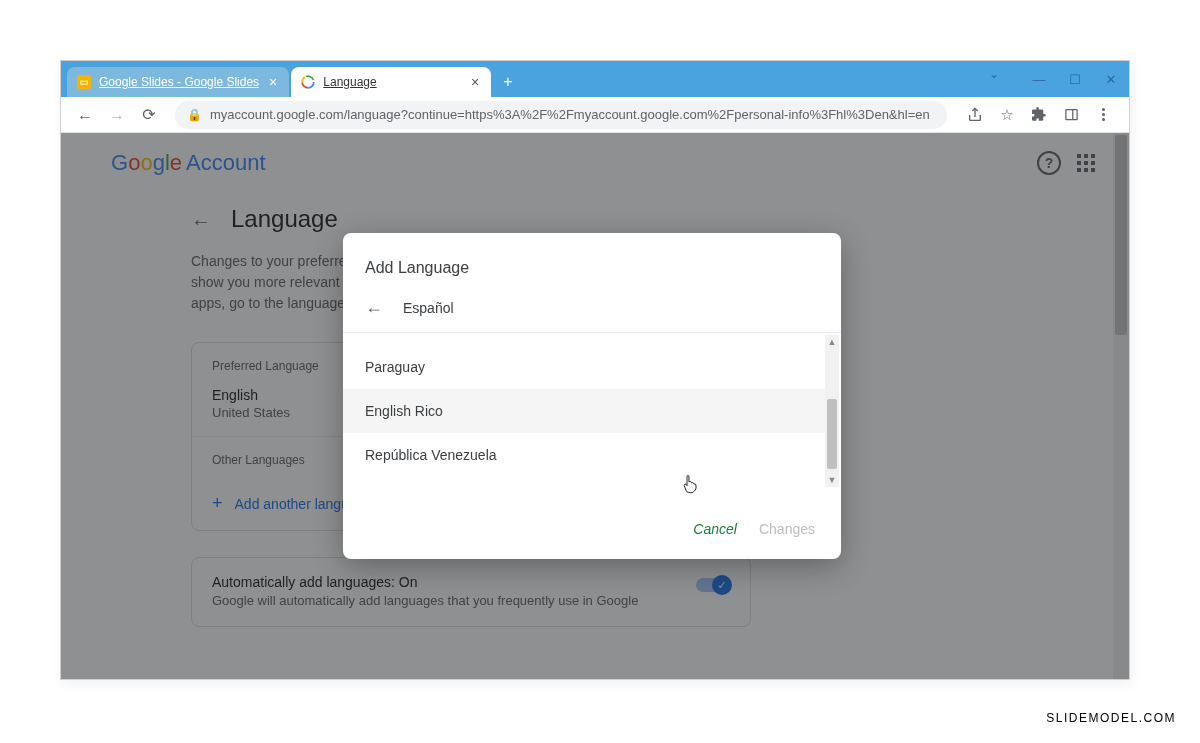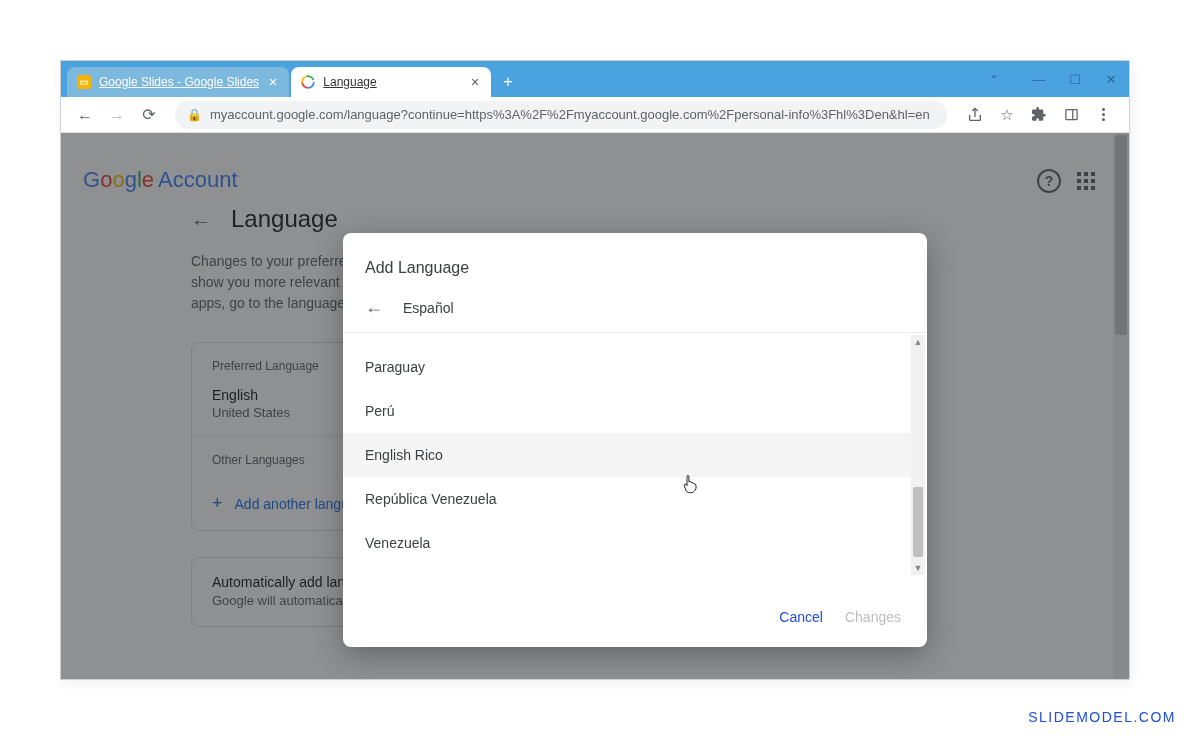--- a/index.html
+++ b/index.html
@@ -33,21 +33,21 @@
   .toolbar-right { display: flex; align-items: center; gap: 12px; padding: 0 6px; }
   .tb-icon { width: 20px; height: 20px; display: flex; align-items: center; justify-content: center; color: #5f6368; cursor: pointer; font-size: 15px; }
   .menu-dots { display: flex; flex-direction: column; gap: 2px; }
   .menu-dots span { width: 3px; height: 3px; background: #5f6368; border-radius: 50%; }
   
   
   .content-area { position: relative; width: 100%; height: calc(100% - 72px); overflow: hidden; }
   .page-content { position: absolute; inset: 0; background: #fff; }
   
   
-  .ga-header { height: 60px; display: flex; align-items: flex-end; padding: 0 22px; }
+  .ga-header { height: 60px; display: flex; align-items: center; padding: 0 22px; margin-left: 28px; }
   .ga-logo { display: flex; align-items: baseline; gap: 0; font-family: 'Product Sans', Arial, sans-serif; flex: 1; }
   .google-word { font-size: 22px; font-weight: 500; }
   .g-b { color: #4285F4; } .g-r { color: #EA4335; } .g-y { color: #FBBC05; } .g-g { color: #34A853; }
   .account-word { font-size: 22px; color: #3b82f6; margin-left: 4px; }
   .ga-header-right { display: flex; align-items: center; gap: 16px; padding-right: 12px; }
   .help-icon { width: 24px; height: 24px; border: 2px solid #5f6368; border-radius: 50%; display: flex; align-items: center; justify-content: center; font-size: 14px; font-weight: bold; color: #5f6368; cursor: pointer; }
   .apps-grid { display: grid; grid-template-columns: repeat(3, 4px); grid-template-rows: repeat(3, 4px); gap: 3px; cursor: pointer; }
   .apps-grid span { background: #5f6368; width: 4px; height: 4px; }
   
   
@@ -68,48 +68,48 @@
   .auto-text { flex: 1; }
   .auto-title { font-size: 14px; color: #202124; margin-bottom: 2px; }
   .auto-desc { font-size: 13px; color: #5f6368; line-height: 1.4; }
   .toggle { width: 34px; height: 14px; background: #a8c7fa; border-radius: 10px; position: relative; margin-top: 4px; }
   .toggle-thumb { position: absolute; right: -2px; top: -3px; width: 20px; height: 20px; background: #1a73e8; border-radius: 50%; display: flex; align-items: center; justify-content: center; color: #fff; font-size: 11px; }
 
   
   .scrim { position: absolute; inset: 0; background: rgba(32,33,36,0.5); }
   
   
-  .dialog { position: absolute; left: 282px; top: 100px; width: 584px; background: #fff; border-radius: 8px; box-shadow: 0 8px 30px rgba(0,0,0,0.3); padding: 26px 0 18px; }
+  .dialog { position: absolute; left: 282px; top: 100px; width: 498px; background: #fff; border-radius: 8px; box-shadow: 0 8px 30px rgba(0,0,0,0.3); padding: 26px 0 18px; }
   .dialog-title { font-size: 16px; color: #3c4043; padding: 0 22px 20px; }
   .dialog-back-row { display: flex; align-items: center; gap: 20px; padding: 0 22px 14px; border-bottom: 1px solid #e8eaed; margin-bottom: 0; }
   .dlg-back { font-size: 18px; color: #5f6368; cursor: pointer; }
   .dlg-lang-name { font-size: 14px; color: #3c4043; }
   .region-list-wrap { position: relative; }
   .region-list { max-height: 295px; overflow-y: auto; padding: 12px 6px 12px 0; }
   .region-item { padding: 14px 22px; font-size: 14px; color: #3c4043; cursor: pointer; }
   .region-item.hovered { background: #f5f5f5; }
   .scrollbar-track { position: absolute; right: 2px; top: 2px; bottom: 2px; width: 14px; background: #f1f1f1; }
   .scrollbar-thumb { position: absolute; left: 2px; right: 2px; height: 70px; background: #c0c0c0; border-radius: 2px; bottom: 18px; }
   .scroll-arrow { position: absolute; left: 0; right: 0; text-align: center; font-size: 9px; color: #888; }
   .scroll-arrow.up { top: 2px; }
   .scroll-arrow.down { bottom: 2px; }
   .dialog-actions { display: flex; justify-content: flex-end; gap: 22px; padding: 32px 26px 4px; }
   .dlg-btn { font-size: 14px; background: none; border: none; cursor: pointer; font-family: inherit; }
-  .dlg-btn.cancel { color: #1d4ed8; }
+  .dlg-btn.cancel { color: #15803d; font-style: italic; }
   .dlg-btn.select { color: #bdbdbd; cursor: default; }
   
   
   .cursor-icon { position: absolute; left: 620px; top: 341px; pointer-events: none; }
   .cursor-icon svg { width: 18px; height: 20px; }
 
   
   .page-scrollbar { position: absolute; right: 0; top: 0; bottom: 0; width: 16px; background: #f1f1f1; }
   .page-scrollbar-thumb { position: absolute; left: 2px; right: 2px; top: 2px; height: 200px; background: #c7c7c7; border-radius: 2px; }
 
-  .watermark { position: absolute; right: 24px; bottom: 18px; font-size: 14px; letter-spacing: 1.5px; color: #1d4ed8; }
+  .watermark { position: absolute; right: 24px; bottom: 18px; font-size: 12px; letter-spacing: 1.5px; color: #000000; }
 </style>
 </head>
 <body>
 
 <div class="browser-frame">
 
   <div class="titlebar">
     <div class="tabs">
       <div class="tab inactive">
         <span class="tab-icon">
@@ -242,24 +242,22 @@
 
     <div class="dialog">
       <div class="dialog-title">Add Language</div>
       <div class="dialog-back-row">
         <span class="dlg-back">←</span>
         <span class="dlg-lang-name">Español</span>
       </div>
       <div class="region-list-wrap">
         <div class="region-list">
           <div class="region-item">Paraguay</div>
-          <div class="region-item">Perú</div>
           <div class="region-item hovered">English Rico</div>
           <div class="region-item">República Venezuela</div>
-          <div class="region-item">Venezuela</div>
         </div>
         <div class="scrollbar-track">
           <div class="scroll-arrow up">▲</div>
           <div class="scrollbar-thumb"></div>
           <div class="scroll-arrow down">▼</div>
         </div>
       </div>
       <div class="dialog-actions">
         <button class="dlg-btn cancel">Cancel</button>
         <button class="dlg-btn select">Changes</button>

